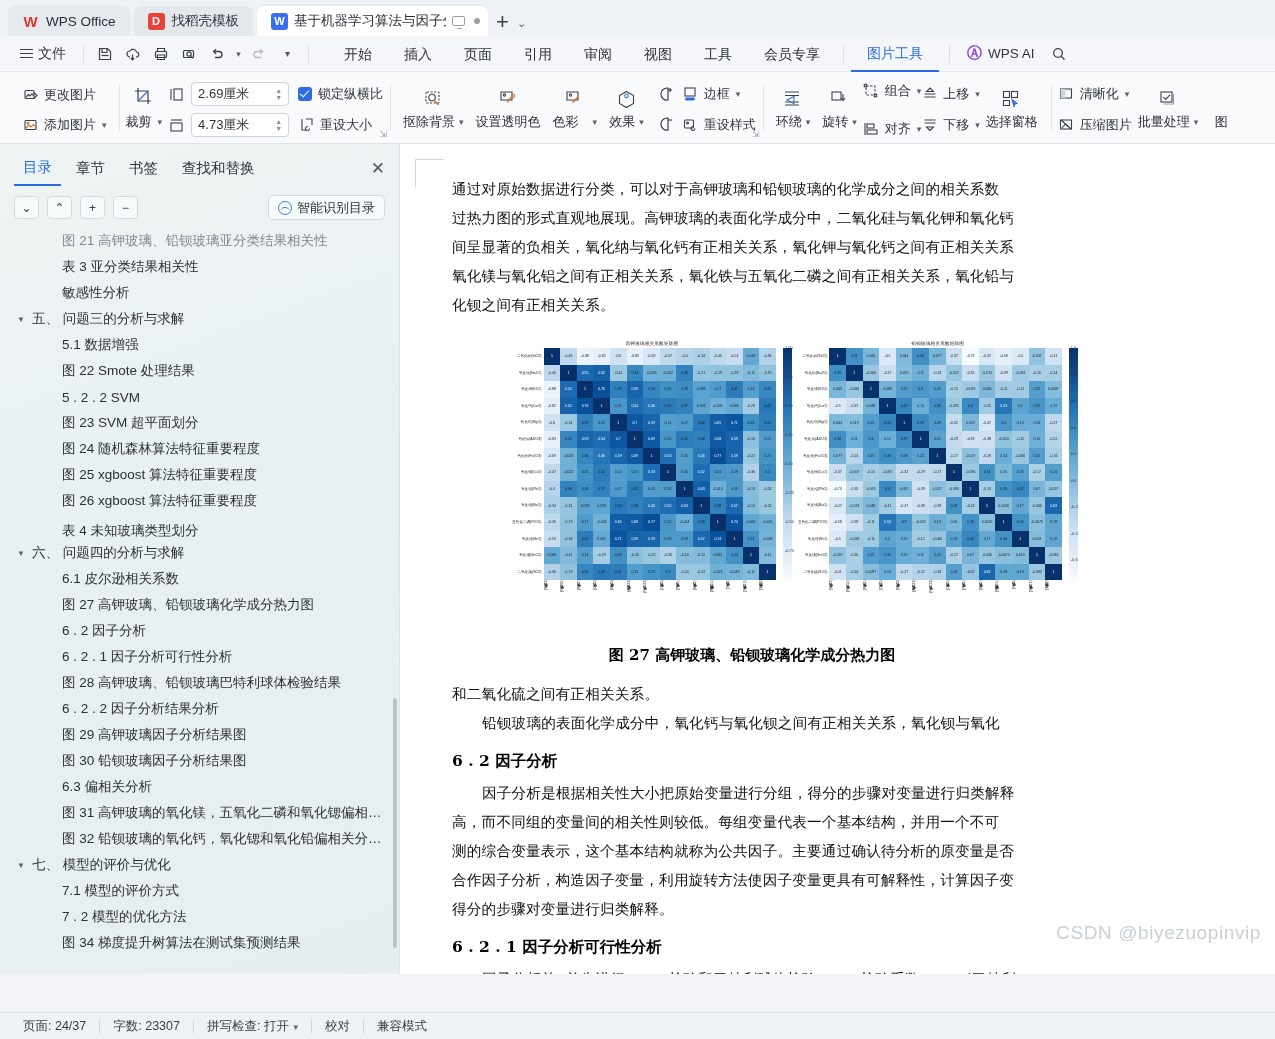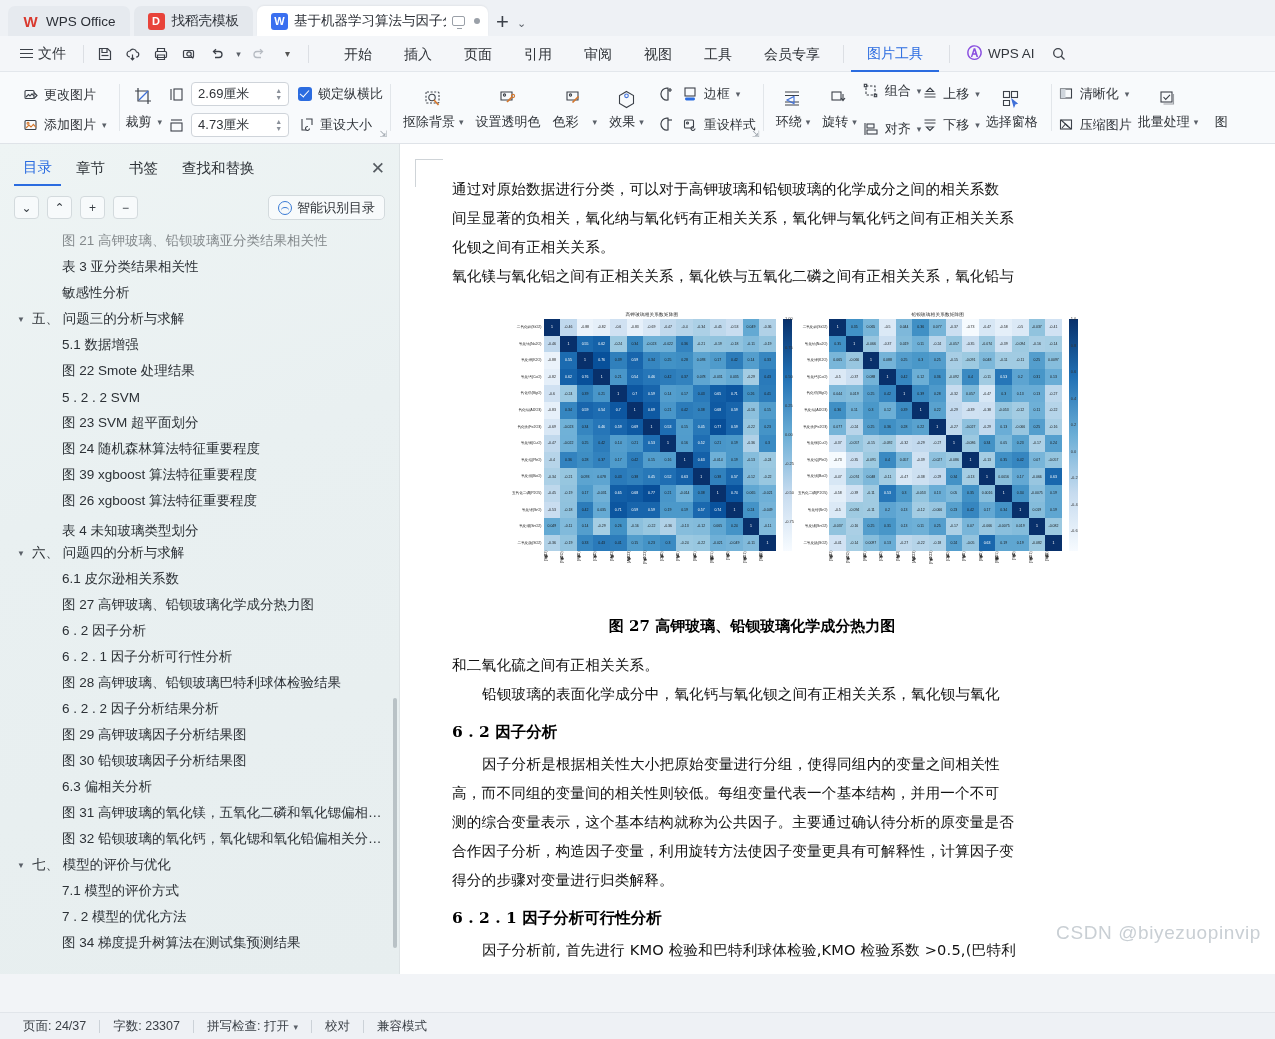--- a/index.html
+++ b/index.html
@@ -639,21 +639,21 @@
           <div class="toc-row">
             <span class="tri"></span>
             <span class="toc-label" style="margin-left: 30px;">图 23 SVM 超平面划分</span>
           </div>
           <div class="toc-row">
             <span class="tri"></span>
             <span class="toc-label" style="margin-left: 30px;">图 24 随机森林算法特征重要程度</span>
           </div>
           <div class="toc-row">
             <span class="tri"></span>
-            <span class="toc-label" style="margin-left: 30px;">图 39 xgboost 算法特征重要程度</span>
+            <span class="toc-label" style="margin-left: 30px;">图 25 xgboost 算法特征重要程度</span>
           </div>
           <div class="toc-row">
             <span class="tri"></span>
             <span class="toc-label" style="margin-left: 30px;">图 26 xgboost 算法特征重要程度</span>
           </div>
           <div class="toc-row">
             <span class="tri"></span>
             <span class="toc-label" style="margin-left: 30px; margin-top: 8px;">表 4 未知玻璃类型划分</span>
           </div>
           <div class="toc-row">
@@ -724,23 +724,24 @@
       <div class="sb-scroll"></div>
     </div>
   </div>
 
   <div class="docpane">
     <div class="pagecorner"></div>
     <div class="doccontent">
 
       <div>
         <div class="p">通过对原始数据进行分类，可以对于高钾玻璃和铅钡玻璃的化学成分之间的相关系数</div>
+        <div class="p">过热力图的形式直观地展现。高钾玻璃的表面化学成分中，二氧化硅与氧化钾和氧化钙</div>
         <div class="p">间呈显著的负相关，氧化纳与氧化钙有正相关关系，氧化钾与氧化钙之间有正相关关系</div>
+        <div class="p">氧化镁与氧化铝之间有正相关关系，氧化铁与五氧化二磷之间有正相关关系，氧化铅与</div>
         <div class="p">化钡之间有正相关关系。</div>
-        <div class="p">氧化镁与氧化铝之间有正相关关系，氧化铁与五氧化二磷之间有正相关关系，氧化铅与</div>
       </div>
 
       <div class="figure" id="figure-area">
           <div class="hm-wrap">
             <div class="hm-title">高钾玻璃相关系数矩阵图</div>
             <div class="hm-body">
               <div class="hm-rowlabels">
                 <div>二氧化硅(SiO2)</div>
                 <div>氧化钠(Na2O)</div>
                 <div>氧化钾(K2O)</div>
@@ -1242,21 +1243,21 @@
 
       <div class="figcap">图 27   高钾玻璃、铅钡玻璃化学成分热力图</div>
 
       <div>
         <div class="p">和二氧化硫之间有正相关关系。</div>
         <div class="p indent">铅钡玻璃的表面化学成分中，氧化钙与氧化钡之间有正相关关系，氧化钡与氧化</div>
       </div>
 
       <div class="h3">6 . 2 因子分析</div>
       <div>
-        <div class="p indent">因子分析是根据相关性大小把原始变量进行分组，使得同组内的变量之间相关性</div>
+        <div class="p indent">因子分析是根据相关性大小把原始变量进行分组，得分的步骤对变量进行归类解释</div>
         <div class="p">高，而不同组的变量间的相关性则较低。每组变量代表一个基本结构，并用一个不可</div>
         <div class="p">测的综合变量表示，这个基本结构就称为公共因子。主要通过确认待分析的原变量是否</div>
         <div class="p">合作因子分析，构造因子变量，利用旋转方法使因子变量更具有可解释性，计算因子变</div>
         <div class="p">得分的步骤对变量进行归类解释。</div>
       </div>
 
       <div class="h3">6 . 2 . 1 因子分析可行性分析</div>
       <div>
         <div class="p indent">因子分析前, 首先进行 KMO 检验和巴特利球体检验,KMO 检验系数 &gt;0.5,(巴特利</div>
 

